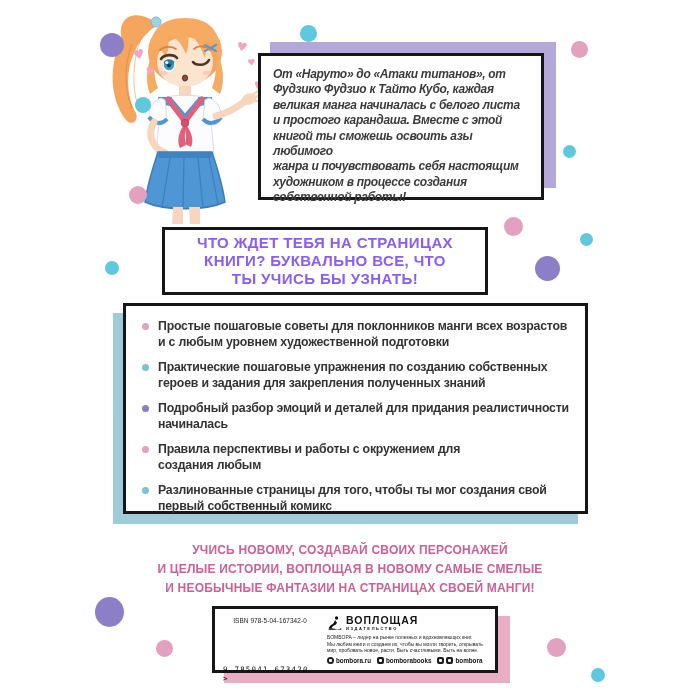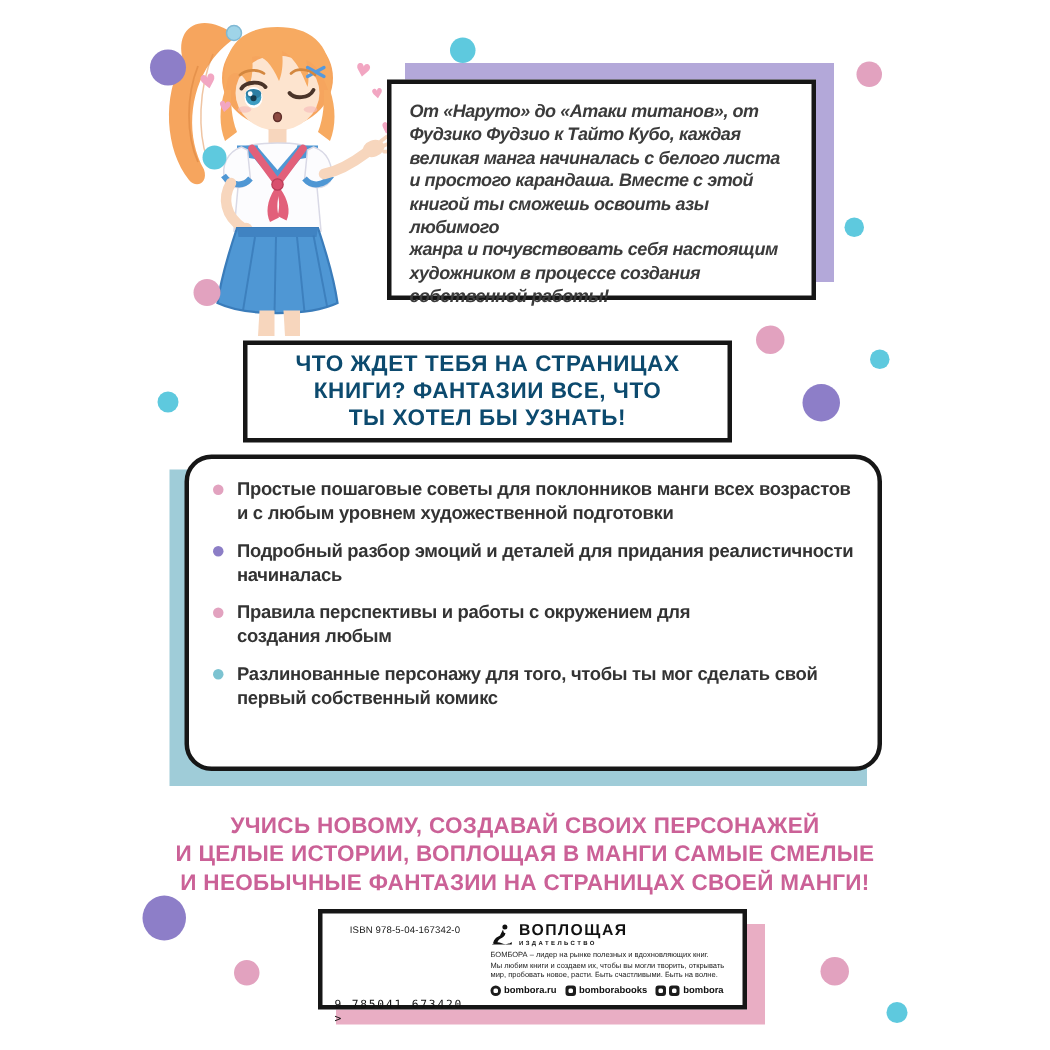--- a/index.html
+++ b/index.html
@@ -9,31 +9,31 @@
   .dot{position:absolute;border-radius:50%;}
   .dot-purple{background:#8d7ec8;}
   .dot-teal{background:#5ec9de;}
   .dot-pink{background:#e2a2bf;}
   .shadow-rect{position:absolute;}
   .frame{position:absolute;background:#ffffff;border:3px solid #161616;box-sizing:border-box;}
   .pre{white-space:pre-line;}
   .intro-text{padding:11px 10px 0 12px;font-size:12px;line-height:15.4px;font-weight:600;
               color:#3b3b3b;letter-spacing:-0.3px;font-style:italic;}
   .headline{display:flex;flex-direction:column;justify-content:center;align-items:center;
-            text-align:center;color:#0c4a6e;font-weight:700;font-size:15px;line-height:18px;
+            text-align:center;color:#8b5cf6;font-weight:700;font-size:15px;line-height:18px;
             letter-spacing:0.4px;}
   .features{padding:12px 8px 0 16px;}
   .feature{display:flex;margin-bottom:9px;}
   .bullet{flex:0 0 7px;width:7px;height:7px;border-radius:50%;margin:5px 9px 0 0;}
   .b0{background:#e2a2bf;} .b1{background:#7cc3d1;} .b2{background:#8c7ec6;}
   .b3{background:#e2a2bf;} .b4{background:#7cc3d1;}
   .feature-text{font-size:12.3px;line-height:16px;font-weight:600;color:#333;
                 letter-spacing:-0.2px;}
   .slogan{left:0;width:700px;text-align:center;color:#cb6197;font-weight:700;
-          font-size:15px;line-height:19px;letter-spacing:0.2px;}
+          font-size:12px;line-height:19px;letter-spacing:0.2px;}
   .footer-inner{display:flex;padding:6px 8px;height:100%;box-sizing:border-box;}
   .bc-col{flex:0 0 94px;display:flex;flex-direction:column;align-items:center;gap:20px;}
   .isbn{font-size:6.4px;color:#1a1a1a;letter-spacing:0.1px;margin-top:2px;}
   .bc-digits{font-family:"DejaVu Sans Mono",monospace;font-size:7.5px;letter-spacing:1.2px;
              color:#111;margin-top:1px;}
   .pub-col{flex:1;margin-left:10px;display:flex;flex-direction:column;}
   .logo-row{display:flex;align-items:flex-start;height:17px;}
   .logo-txt{margin-left:4px;}
   .logo-name{font-size:10.5px;font-weight:700;letter-spacing:1px;color:#111;line-height:11px;}
   .logo-sub{font-size:4px;letter-spacing:1.6px;color:#111;font-weight:700;}
@@ -169,51 +169,56 @@
 великая манга начиналась с белого листа
 и простого карандаша. Вместе с этой
 книгой ты сможешь освоить азы любимого
 жанра и почувствовать себя настоящим
 художником в процессе создания
 собственной работы!</div>
   </div>
 
   <div class="frame headline" style="left:162px;top:227px;width:326px;height:68px;">
     <span>ЧТО ЖДЕТ ТЕБЯ НА СТРАНИЦАХ</span>
-    <span>КНИГИ? ФАНТАЗИИ ВСЕ, ЧТО</span>
-    <span>ТЫ ХОТЕЛ БЫ УЗНАТЬ!</span>
+    <span>КНИГИ? БУКВАЛЬНО ВСЕ, ЧТО</span>
+    <span>ТЫ УЧИСЬ БЫ УЗНАТЬ!</span>
   </div>
 
   <div class="shadow-rect" style="left:113px;top:313px;width:465px;height:211px;background:#9fccd8;"></div>
-  <div class="frame features" style="left:123px;top:303px;width:465px;height:211px;border-radius:18px;">
+  <div class="frame features" style="left:123px;top:303px;width:465px;height:211px;">
     <div class="feature">
       <span class="bullet b0"></span>
       <span class="feature-text pre">Простые пошаговые советы для поклонников манги всех возрастов
 и с любым уровнем художественной подготовки</span>
     </div>
     <div class="feature">
+      <span class="bullet b1"></span>
+      <span class="feature-text pre">Практические пошаговые упражнения по созданию собственных
+героев и задания для закрепления полученных знаний</span>
+    </div>
+    <div class="feature">
       <span class="bullet b2"></span>
       <span class="feature-text pre">Подробный разбор эмоций и деталей для придания реалистичности
 начиналась</span>
     </div>
     <div class="feature">
       <span class="bullet b3"></span>
       <span class="feature-text pre">Правила перспективы и работы с окружением для
 создания любым</span>
     </div>
     <div class="feature">
       <span class="bullet b4"></span>
-      <span class="feature-text pre">Разлинованные персонажу для того, чтобы ты мог сделать свой
+      <span class="feature-text pre">Разлинованные страницы для того, чтобы ты мог создания свой
 первый собственный комикс</span>
     </div>
   </div>
 
   <div class="abs slogan" style="top:541px;">
     <div>УЧИСЬ НОВОМУ, СОЗДАВАЙ СВОИХ ПЕРСОНАЖЕЙ</div>
-    <div>И ЦЕЛЫЕ ИСТОРИИ, ВОПЛОЩАЯ В МАНГИ САМЫЕ СМЕЛЫЕ</div>
+    <div>И ЦЕЛЫЕ ИСТОРИИ, ВОПЛОЩАЯ В НОВОМУ САМЫЕ СМЕЛЫЕ</div>
     <div>И НЕОБЫЧНЫЕ ФАНТАЗИИ НА СТРАНИЦАХ СВОЕЙ МАНГИ!</div>
   </div>
 
   <div class="shadow-rect" style="left:224px;top:616px;width:286px;height:67px;background:#e9aec4;"></div>
   <div class="frame" style="left:212px;top:606px;width:286px;height:67px;">
     <div class="footer-inner">
       <div class="bc-col">
         <div class="isbn">ISBN 978-5-04-167342-0</div>
         <svg width="86" height="30">
           <g fill="#111">

